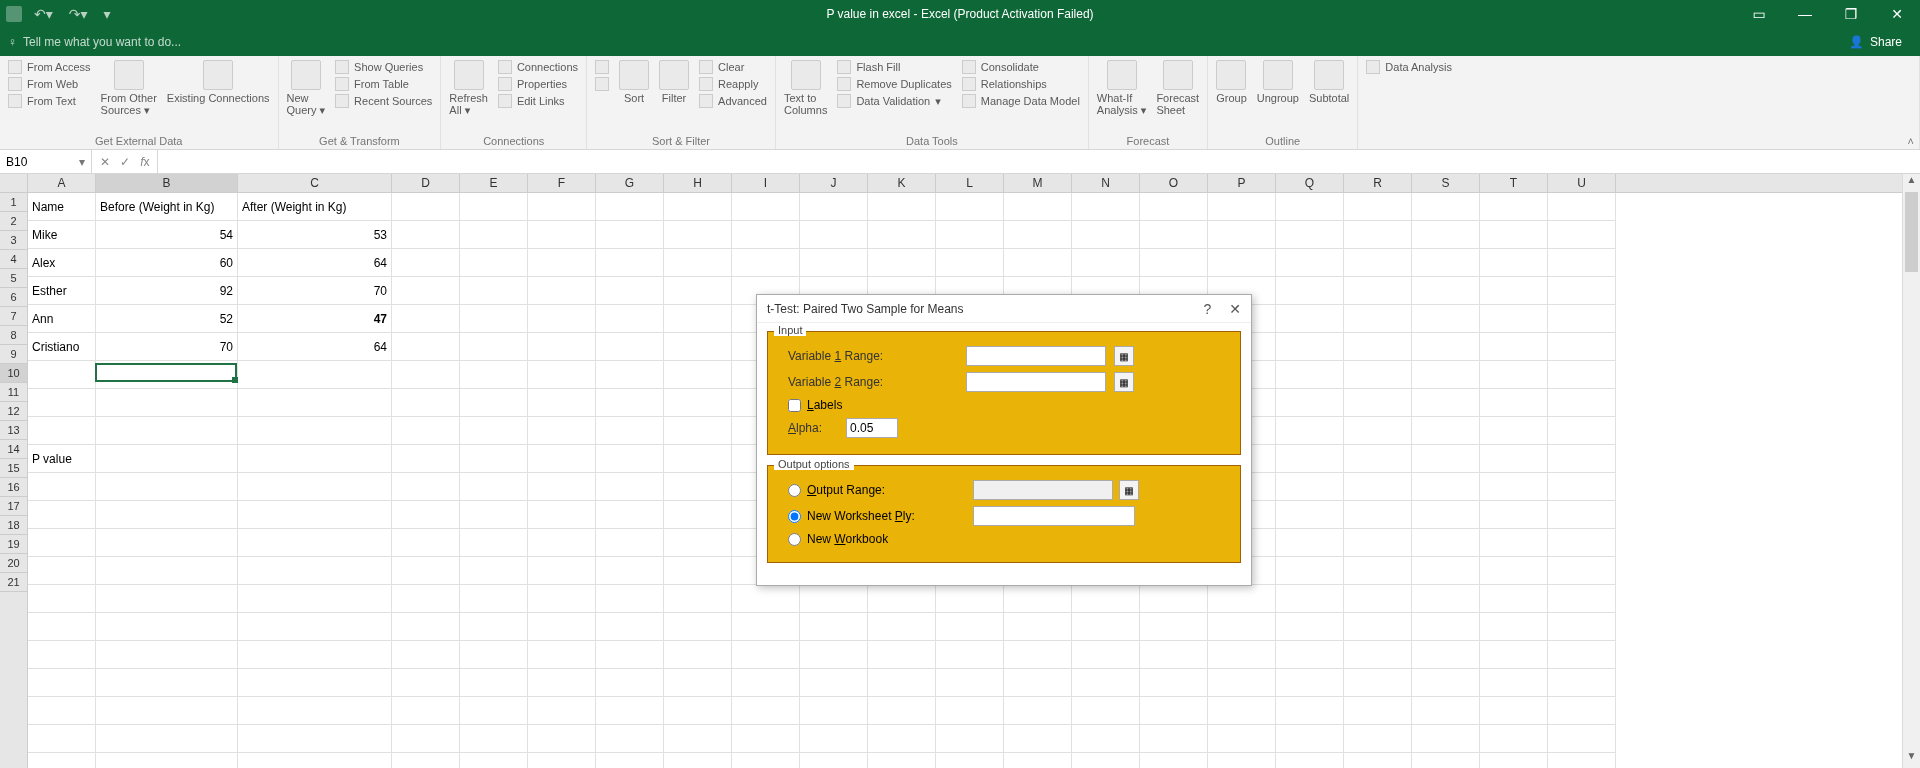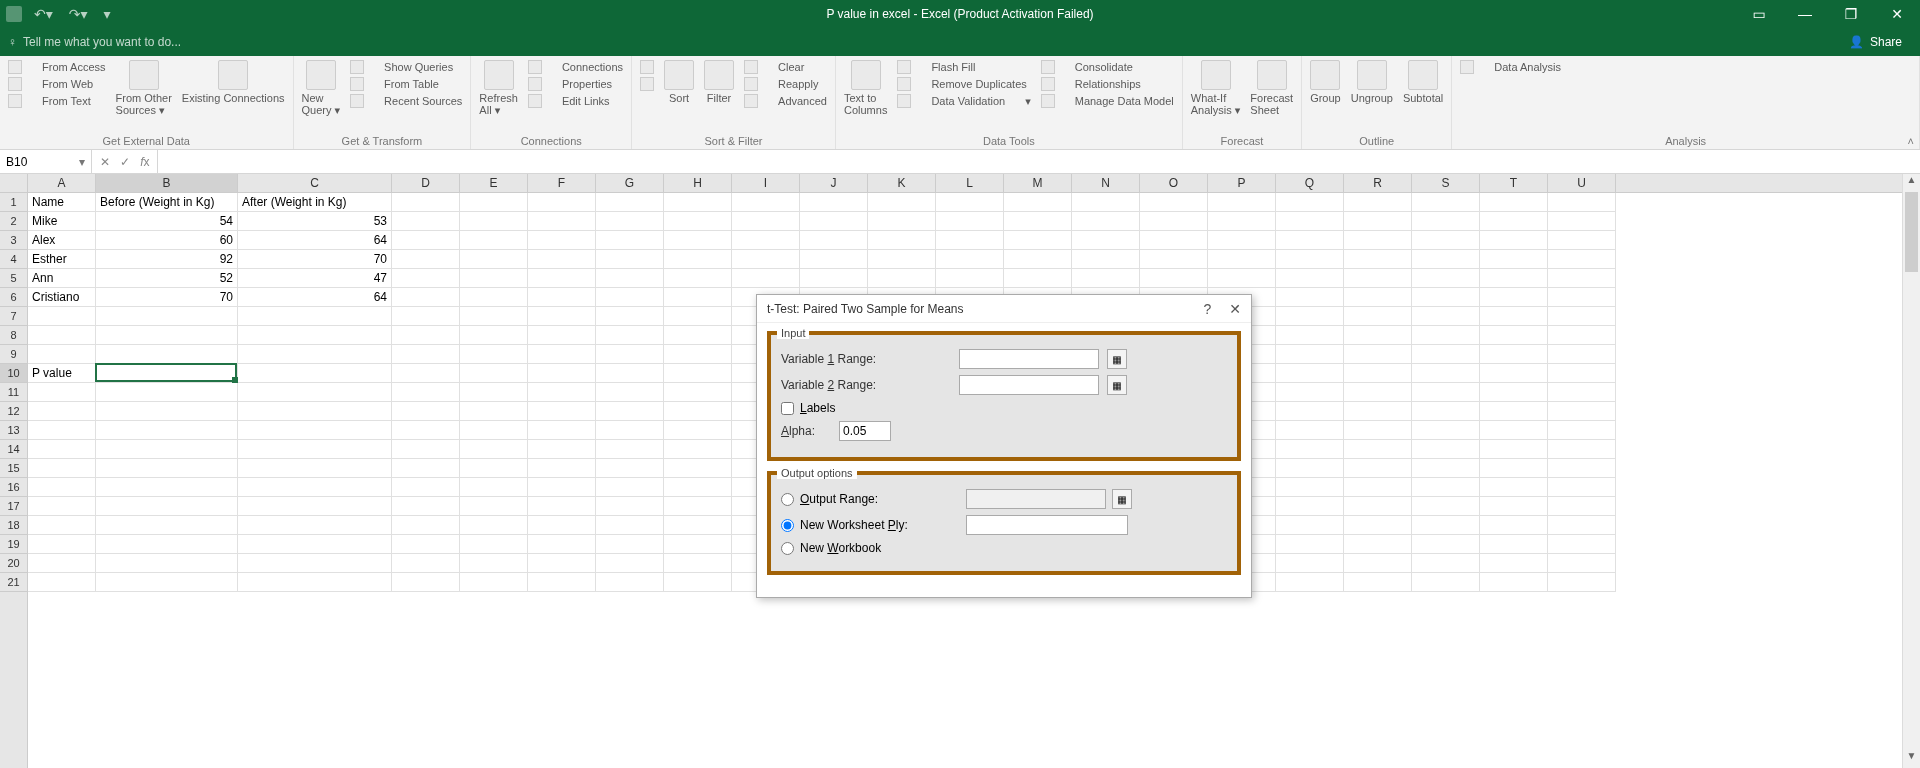--- a/index.html
+++ b/index.html
@@ -24,58 +24,58 @@
 .share { position: absolute; right: 8px; display: flex; align-items: center; gap: 6px; color: #fff; padding: 0 10px; height: 100%; }
 
 
 .ribbon { background: #f3f3f3; border-bottom: 1px solid #d6d6d6; height: 94px; display: flex; font-size: 11px; color: #5a5a5a; position: relative; }
 .rgroup { border-right: 1px solid #e1e1e1; padding: 4px 8px 2px; display: flex; flex-direction: column; justify-content: space-between; }
 .rgroup-body { display: flex; align-items: flex-start; gap: 10px; flex: 1; }
 .rgroup-label { text-align: center; color: #767676; font-size: 11px; padding-top: 2px; }
 .rbtn-v { display: flex; flex-direction: column; align-items: center; gap: 2px; font-size: 11px; color: #5a5a5a; cursor: pointer; }
 .rbtn-v .ri { width: 30px; height: 30px; background: #eaeaea; border: 1px solid #ccc; border-radius: 2px; }
 .rcol { display: flex; flex-direction: column; gap: 3px; }
-.rlbl { display: flex; align-items: center; gap: 20px; color: #5a5a5a; cursor: pointer; white-space: nowrap; }
+.rlbl { display: flex; align-items: center; gap: 5px; color: #5a5a5a; cursor: pointer; white-space: nowrap; }
 .ri-s { width: 14px; height: 14px; background: #eaeaea; border: 1px solid #ccc; display: inline-block; }
 .collapse { position: absolute; right: 6px; bottom: 2px; color: #777; font-size: 11px; }
 
 
 .fbar { height: 24px; border-bottom: 1px solid #d6d6d6; display: flex; align-items: stretch; font-size: 12px; }
 .namebox { width: 92px; border-right: 1px solid #d6d6d6; display: flex; align-items: center; padding: 0 6px; justify-content: space-between; }
 .namebox .dd { color: #777; }
 .fxbtns { display: flex; align-items: center; border-right: 1px solid #d6d6d6; padding: 0 8px; gap: 10px; color: #888; }
 .fxentry { flex: 1; display: flex; align-items: center; padding: 0 6px; }
 
 
 .gridwrap { position: relative; height: calc(768px - 28px - 28px - 94px - 24px); display: flex; }
 .colhdrs { position: absolute; top: 0; left: 28px; right: 18px; height: 19px; display: flex; background: #e6e6e6; border-bottom: 1px solid #ccc; }
 .ch { border-right: 1px solid #ccc; text-align: center; font-size: 12px; color: #333; display: flex; align-items: center; justify-content: center; }
 .ch.sel { background: #d2d2d2; }
 .corner { position: absolute; top: 0; left: 0; width: 28px; height: 19px; background: #e6e6e6; border-right: 1px solid #ccc; border-bottom: 1px solid #ccc; }
 .rowhdrs { position: absolute; top: 19px; left: 0; width: 28px; bottom: 0; background: #e6e6e6; border-right: 1px solid #ccc; }
 .rh { height: 19px; border-bottom: 1px solid #ccc; font-size: 11px; color: #333; display: flex; align-items: center; justify-content: center; }
 .rh.sel { background: #d2d2d2; }
 .cells { position: absolute; top: 19px; left: 28px; right: 18px; bottom: 0; }
-.row { height: 19px; display: flex; }
+.row { height: 28px; display: flex; }
 .cell { border-right: 1px solid #e0e0e0; border-bottom: 1px solid #e0e0e0; font-size: 12px; padding: 0 4px; display: flex; align-items: center; overflow: hidden; white-space: nowrap; }
 .cell.num { justify-content: flex-end; }
 .activecell { position: absolute; border: 2px solid #217346; pointer-events: none; }
 .activecell::after { content:""; position:absolute; right:-3px; bottom:-3px; width:6px; height:6px; background:#217346; }
 .vscroll { position: absolute; top: 0; right: 0; width: 18px; bottom: 0; background: #f0f0f0; border-left: 1px solid #dcdcdc; }
 .vscroll .up,.vscroll .dn { height:18px; text-align:center; font-size:10px; color:#666; }
 .vscroll .thumb { position:absolute; top:18px; left:2px; right:2px; height:80px; background:#cdcdcd; }
 
 
 .dlg { position: absolute; left: 756px; top: 294px; width: 496px; background: #fff; border: 1px solid #aaa; box-shadow: 2px 2px 8px rgba(0,0,0,0.25); font-size: 12px; }
 .dlg-title { height: 28px; display: flex; align-items: center; justify-content: space-between; padding: 0 10px; border-bottom: 1px solid #eee; }
 .dlg-title .t { color: #333; }
 .dlg-title .ctrls { display: flex; gap: 18px; color: #555; font-size: 14px; }
 .dlg-body { display: flex; padding: 8px 10px 12px; gap: 12px; }
 .dlg-left { flex: 1; }
-.fs { border: 4px solid #a16207; padding: 8px 10px 10px; margin-bottom: 10px; position: relative; background: #e5e5e5; }
+.fs { border: 1px solid #a16207; padding: 8px 20px 10px; margin-bottom: 10px; position: relative; background: #eab308; }
 .fs .leg { position: absolute; top: -8px; left: 6px; background: #fff; padding: 0 4px; color: #444; font-size: 11px; }
 .frow { display: flex; align-items: center; margin: 6px 0; gap: 8px; }
 .frow label { width: 170px; color: #333; }
 .tin { border: 1px solid #aaa; height: 20px; padding: 0 3px; font-size: 12px; }
 .tin.w1 { width: 140px; }
 .tin.w2 { width: 80px; }
 .tin.w3 { width: 52px; }
 .pick { width: 20px; height: 20px; border: 1px solid #aaa; background: #f4f4f4; display:flex; align-items:center; justify-content:center; font-size:10px; }
 .chk { display: flex; align-items: center; gap: 6px; margin: 6px 0; }
 .rad { display: flex; align-items: center; gap: 6px; margin: 6px 0; }
@@ -294,21 +294,20 @@
     <div class="rgroup-label">Outline</div>
   </div>
 
   <div class="rgroup" style="flex:1">
     <div class="rgroup-body">
       <span class="rlbl">
           <span class="ri-s"></span>
           <span>Data Analysis</span>
         </span>
     </div>
-    <div class="rgroup-label">Analysis</div>
   </div>
   <span class="collapse">˄</span>
 </div>
 
 <div class="fbar">
   <div class="namebox">
     <span>B10</span>
     <span class="dd">▾</span>
   </div>
   <div class="fxbtns">
@@ -456,21 +455,21 @@
         <div class="cell" style="width: 68px;"></div>
         <div class="cell" style="width: 68px;"></div>
         <div class="cell" style="width: 68px;"></div>
         <div class="cell" style="width: 68px;"></div>
         <div class="cell" style="width: 68px;"></div>
         <div class="cell" style="width: 68px;"></div>
       </div>
       <div class="row">
         <div class="cell" style="width: 68px;">Ann</div>
         <div class="cell num" style="width: 142px; text-align: right;">52</div>
-        <div class="cell num" style="width: 154px;">47</div>
+        <div class="cell num" style="width: 154px; font-weight: bold;">47</div>
         <div class="cell" style="width: 68px;"></div>
         <div class="cell" style="width: 68px;"></div>
         <div class="cell" style="width: 68px;"></div>
         <div class="cell" style="width: 68px;"></div>
         <div class="cell" style="width: 68px;"></div>
         <div class="cell" style="width: 68px;"></div>
         <div class="cell" style="width: 68px;"></div>
         <div class="cell" style="width: 68px;"></div>
         <div class="cell" style="width: 68px;"></div>
         <div class="cell" style="width: 68px;"></div>

